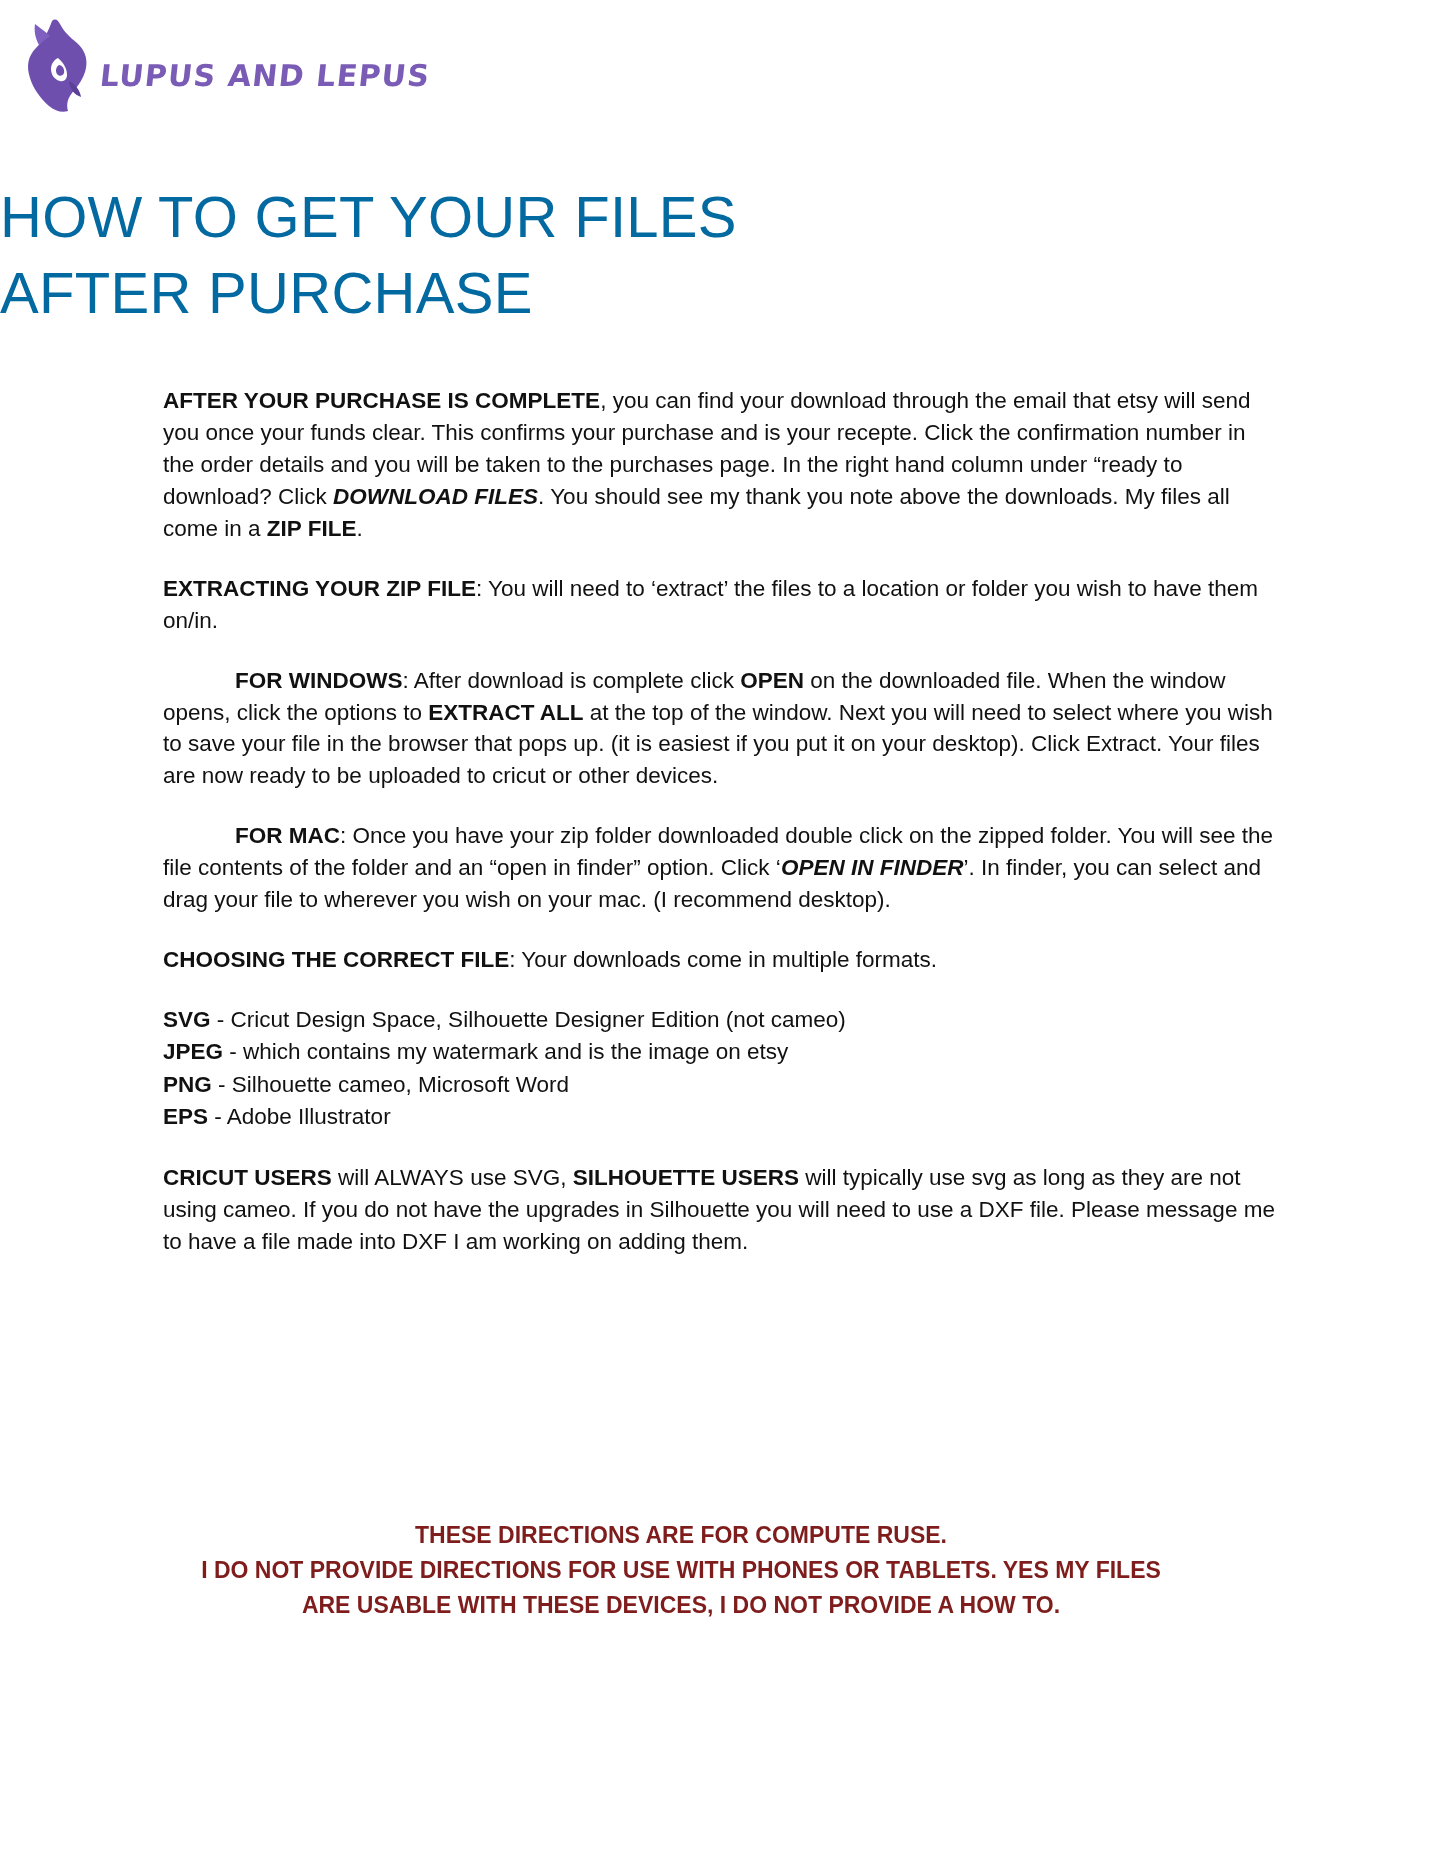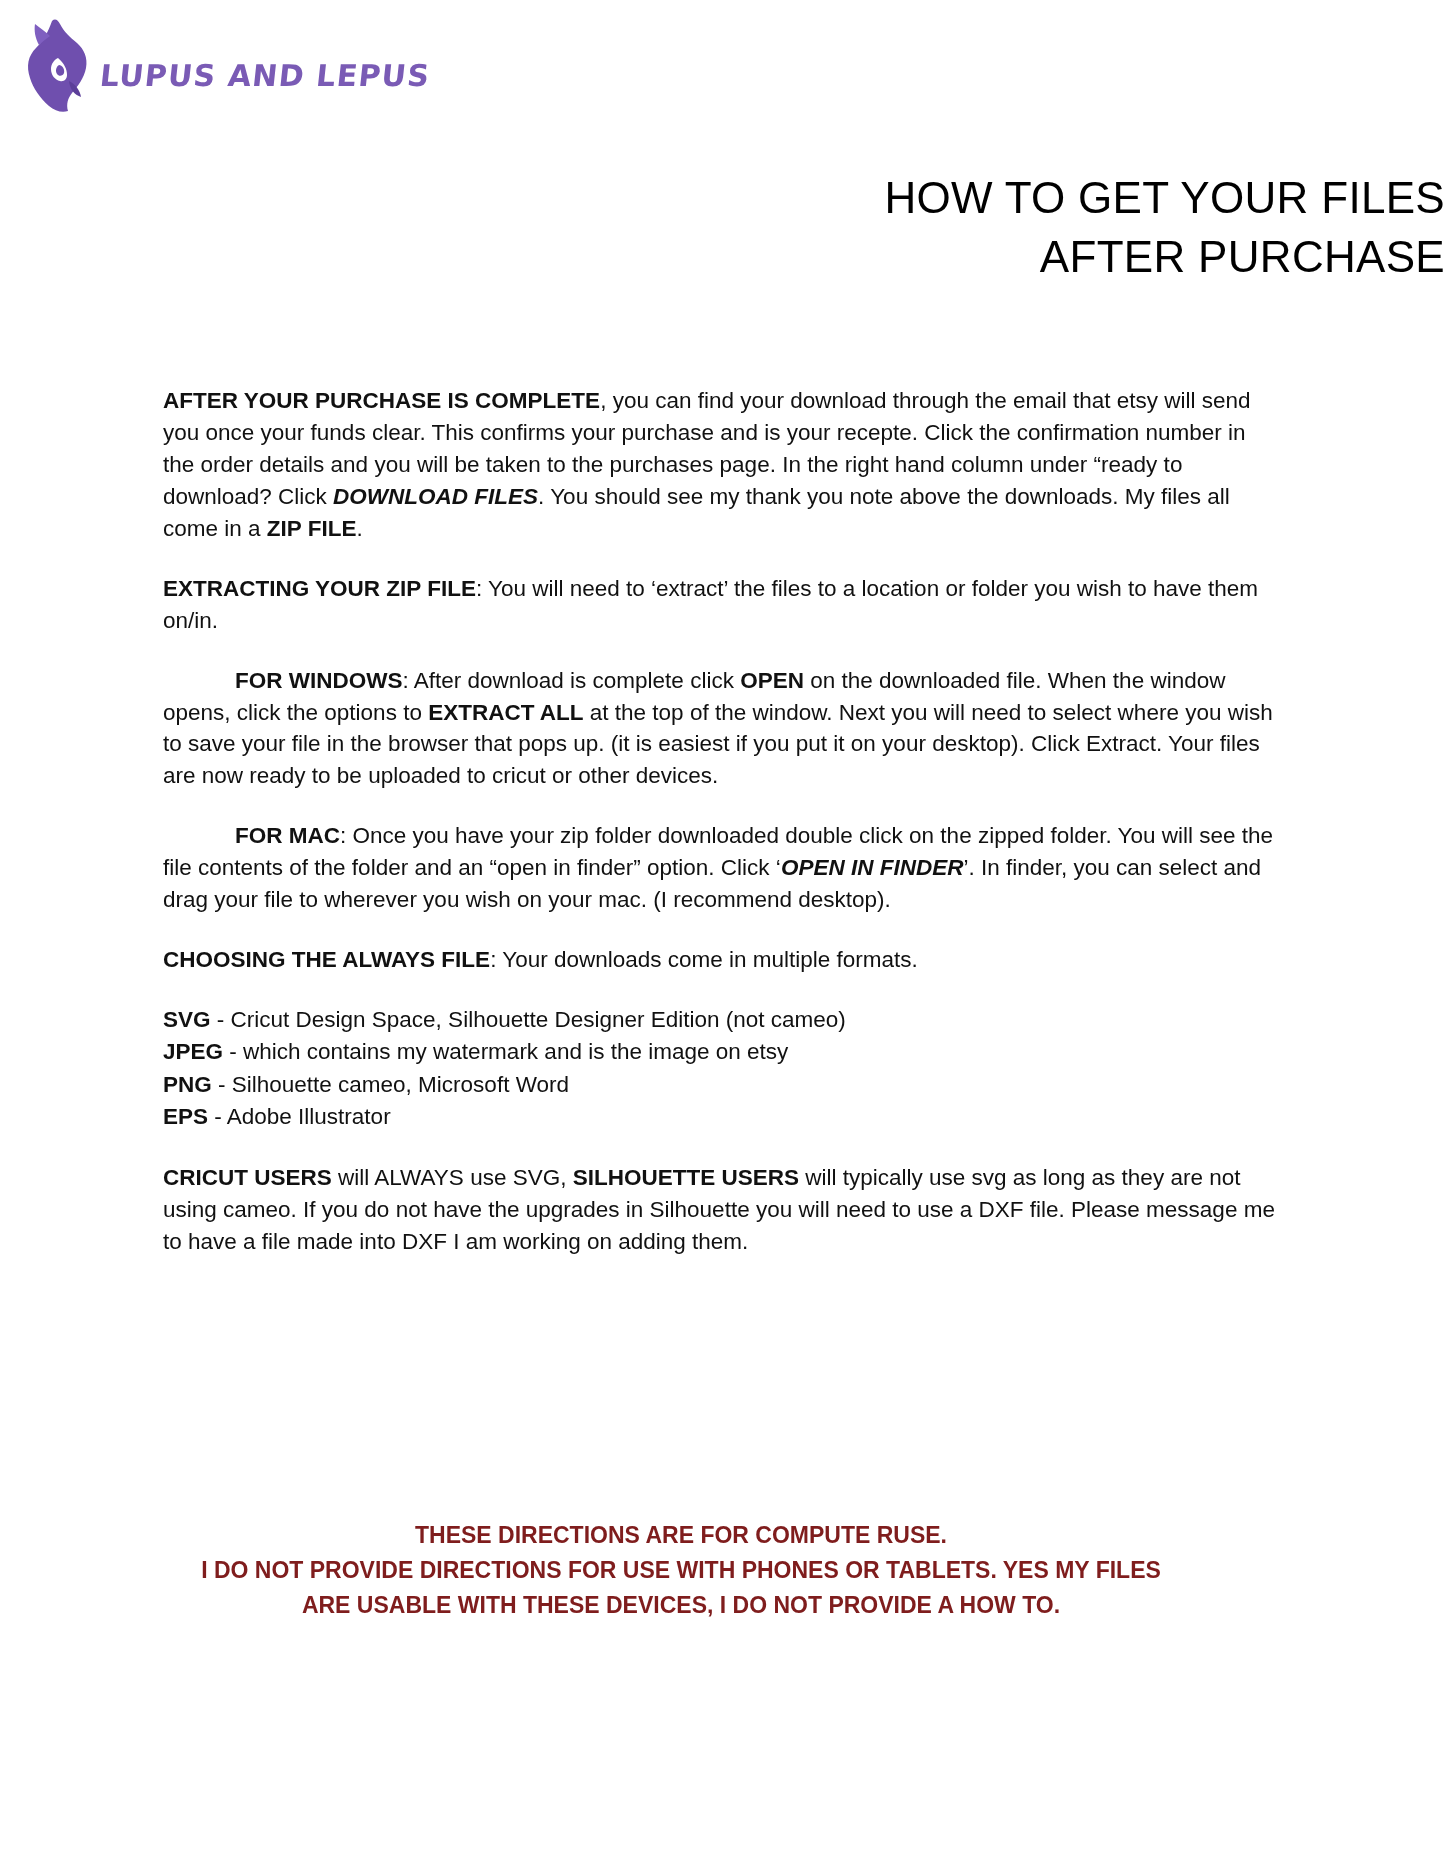--- a/index.html
+++ b/index.html
@@ -40,23 +40,23 @@
     margin-left: -6px;
     margin-top: 18px;
   }
 
   
   .doc-title {
     position: absolute;
     top: 140px;
     left: 0;
     width: 1445px;
-    text-align: right;
-    color: #000000;
-    font-size: 44px;
+    text-align: left;
+    color: #0369a1;
+    font-size: 58px;
     line-height: 1.32;
     font-weight: normal;
     letter-spacing: 0.3px;
   }
   .doc-title .line { display: block; }
 
   
   .content {
     position: absolute;
     top: 385px;
@@ -129,21 +129,21 @@
 
   <p class="para indented">
     <span class="b">FOR WINDOWS</span><span>: After download is complete click </span><span class="b">OPEN</span><span> on the downloaded file. When the window opens, click the options to </span><span class="b">EXTRACT ALL</span><span> at the top of the window. Next you will need to select where you wish to save your file in the browser that pops up. (it is easiest if you put it on your desktop). Click Extract. Your files are now ready to be uploaded to cricut or other devices.</span>
   </p>
 
   <p class="para indented">
     <span class="b">FOR MAC</span><span>: Once you have your zip folder downloaded double click on the zipped folder. You will see the file contents of the folder and an “open in finder” option. Click ‘</span><span class="bi">OPEN IN FINDER</span><span>’. In finder, you can select and drag your file to wherever you wish on your mac. (I recommend desktop).</span>
   </p>
 
   <p class="para">
-    <span class="b">CHOOSING THE ALWAYS FILE</span><span>: Your downloads come in multiple formats.</span>
+    <span class="b">CHOOSING THE CORRECT FILE</span><span>: Your downloads come in multiple formats.</span>
   </p>
 
   <div class="formats">
     <span class="row"><span class="b">SVG</span><span> - Cricut Design Space, Silhouette Designer Edition (not cameo)</span></span>
     <span class="row"><span class="b">JPEG</span><span> - which contains my watermark and is the image on etsy</span></span>
     <span class="row"><span class="b">PNG</span><span> - Silhouette cameo, Microsoft Word</span></span>
     <span class="row"><span class="b">EPS</span><span> - Adobe Illustrator</span></span>
   </div>
 
   <p class="para tight">

